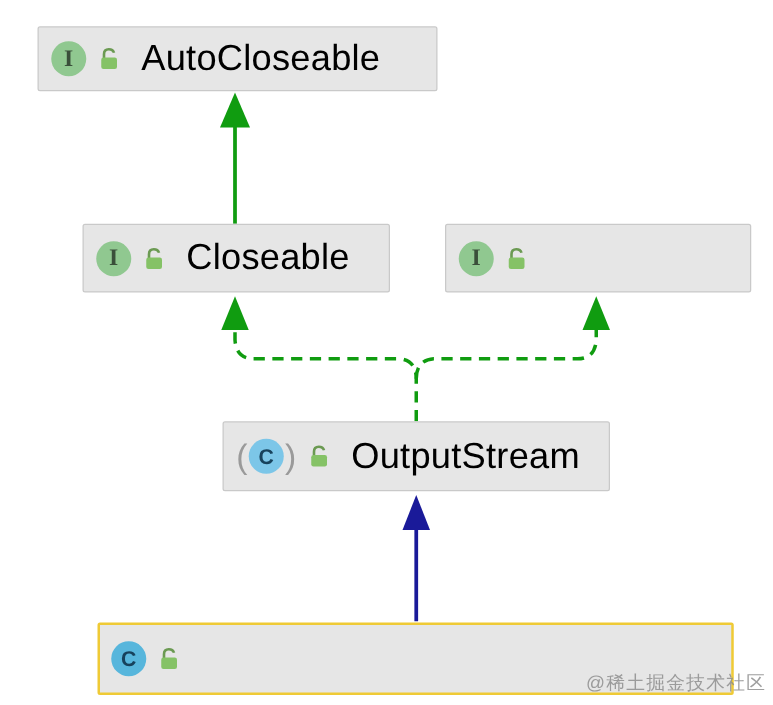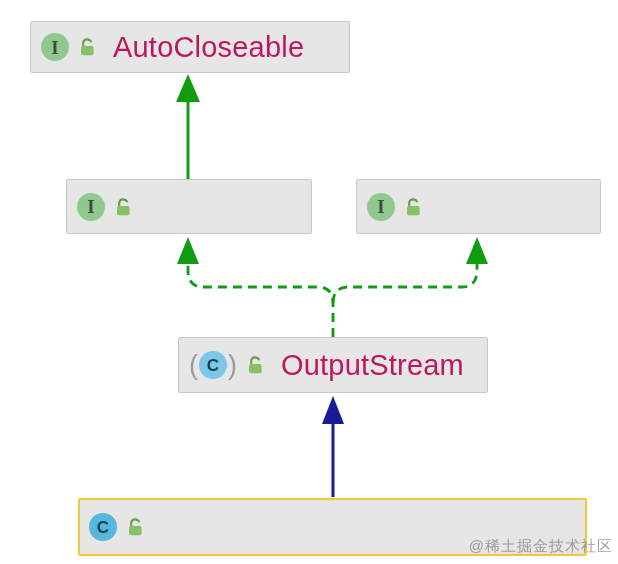--- a/index.html
+++ b/index.html
@@ -27,21 +27,21 @@
     align-items: center;
     padding-left: 10px;
     cursor: default;
   }
   .node.selected {
     border: 2px solid #efca35;
     padding-left: 9px;
   }
   .node .label {
     font-size: 29px;
-    color: #be185d;
+    color: #000000;
     white-space: nowrap;
     margin-left: 15px;
     letter-spacing: 0.2px;
   }
   .icon-group {
     display: flex;
     align-items: center;
     gap: 7px;
   }
   .icon-circle {
@@ -136,20 +136,21 @@
   <div class="node" style="left:66px; top:179px; width:246px; height:55px;">
     <span class="icon-group">
       <span class="icon-circle iface">
         <span>I</span>
       </span>
       <svg class="lock-icon" width="22" height="22" viewBox="0 0 22 22">
         <path d="M7.2 10.4 V7.4 Q7.2 3.4 11 3.4 Q14.4 3.4 15.2 6.2" fill="none" stroke="#6b9a52" stroke-width="2.1"></path>
         <rect x="5" y="10" width="12.6" height="9.2" rx="1.8" fill="#85c266"></rect>
       </svg>
     </span>
+    <span class="label">Closeable</span>
   </div>
 
   <div class="node" style="left:356px; top:179px; width:245px; height:55px;">
     <span class="icon-group">
       <span class="icon-circle iface">
         <span>I</span>
       </span>
       <svg class="lock-icon" width="22" height="22" viewBox="0 0 22 22">
         <path d="M7.2 10.4 V7.4 Q7.2 3.4 11 3.4 Q14.4 3.4 15.2 6.2" fill="none" stroke="#6b9a52" stroke-width="2.1"></path>
         <rect x="5" y="10" width="12.6" height="9.2" rx="1.8" fill="#85c266"></rect>

